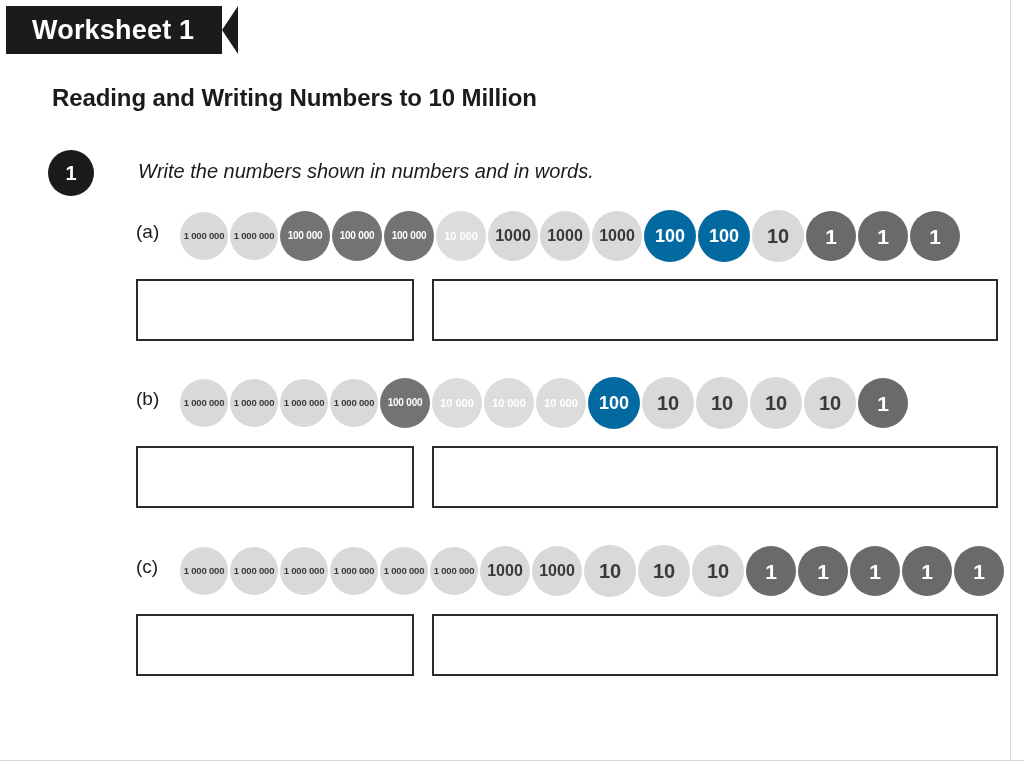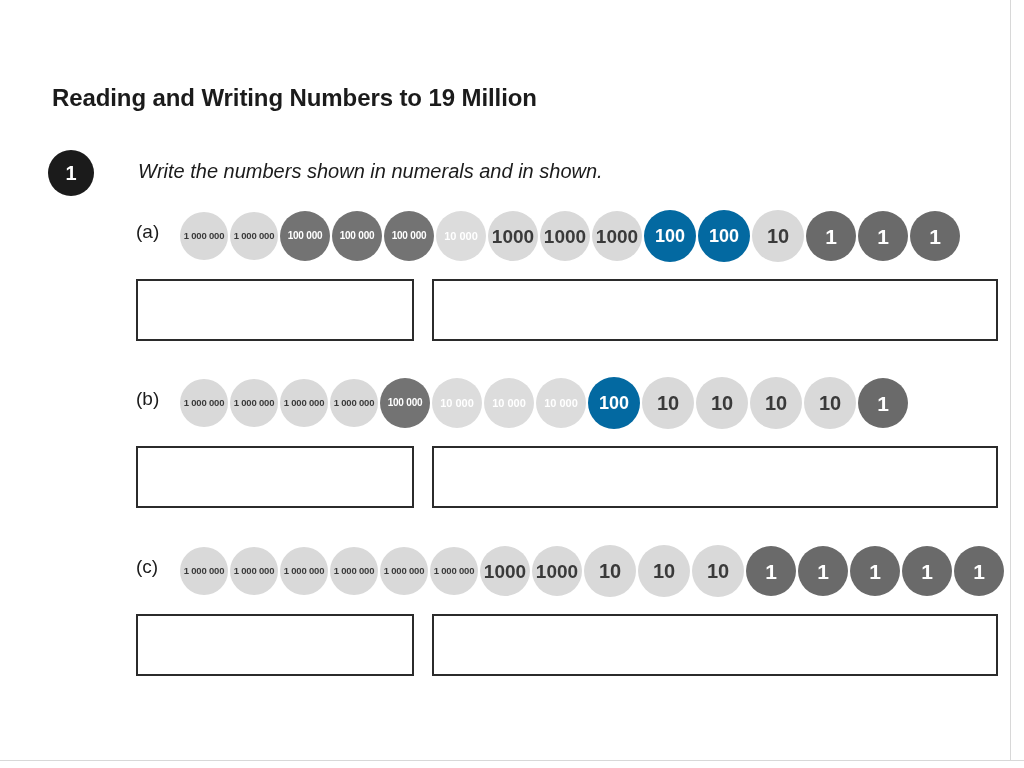--- a/index.html
+++ b/index.html
@@ -123,21 +123,21 @@
     align-items: center;
     justify-content: center;
     font-weight: bold;
     line-height: 1;
     flex: none;
   }
   
   .c-million { width: 48px; height: 48px; font-size: 9.5px; letter-spacing: -0.2px; }
   .c-hundredk { width: 50px; height: 50px; font-size: 10px; letter-spacing: -0.2px; }
   .c-tenk { width: 50px; height: 50px; font-size: 11px; }
-  .c-thousand { width: 50px; height: 50px; font-size: 19px; }
+  .c-thousand { width: 50px; height: 50px; font-size: 16px; }
   .c-hundred { width: 52px; height: 52px; font-size: 18px; }
   .c-ten { width: 52px; height: 52px; font-size: 20px; }
   .c-one { width: 50px; height: 50px; font-size: 21px; }
 
   
   .t-light { background: #d9d9d9; color: #3a3a3a; }
   .t-light-w { background: #dcdcdc; color: #ffffff; }
   .t-mid { background: #0369a1; color: #ffffff; }
   .t-dark { background: #737373; color: #ffffff; }
   .t-black { background: #6a6a6a; color: #ffffff; }
@@ -159,25 +159,31 @@
     width: 566px; height: 62px;
     border: 2px solid #2b2b2b;
     background: #ffffff;
   }
 </style>
 </head>
 <body>
 
 <div class="page">
 
-
-  <div class="title">Reading and Writing Numbers to 19 Million</div>
+  <div class="banner-wrap">
+    <div class="banner">
+      <span class="banner-text">Worksheet 1</span>
+      <span class="banner-notch"></span>
+    </div>
+  </div>
+
+  <div class="title">Reading and Writing Numbers to 10 Million</div>
 
   <div class="qnum">1</div>
-  <div class="instruction">Write the numbers shown in numerals and in shown.</div>
+  <div class="instruction">Write the numbers shown in numbers and in words.</div>
 
   <div class="part part-a">
     <div class="part-label">(a)</div>
     <div class="counters">
         <div class="counter c-million t-light">1 000 000</div>
         <div class="counter c-million t-light">1 000 000</div>
         <div class="counter c-hundredk t-dark">100 000</div>
         <div class="counter c-hundredk t-dark">100 000</div>
         <div class="counter c-hundredk t-dark">100 000</div>
         <div class="counter c-tenk t-light-w">10 000</div>

